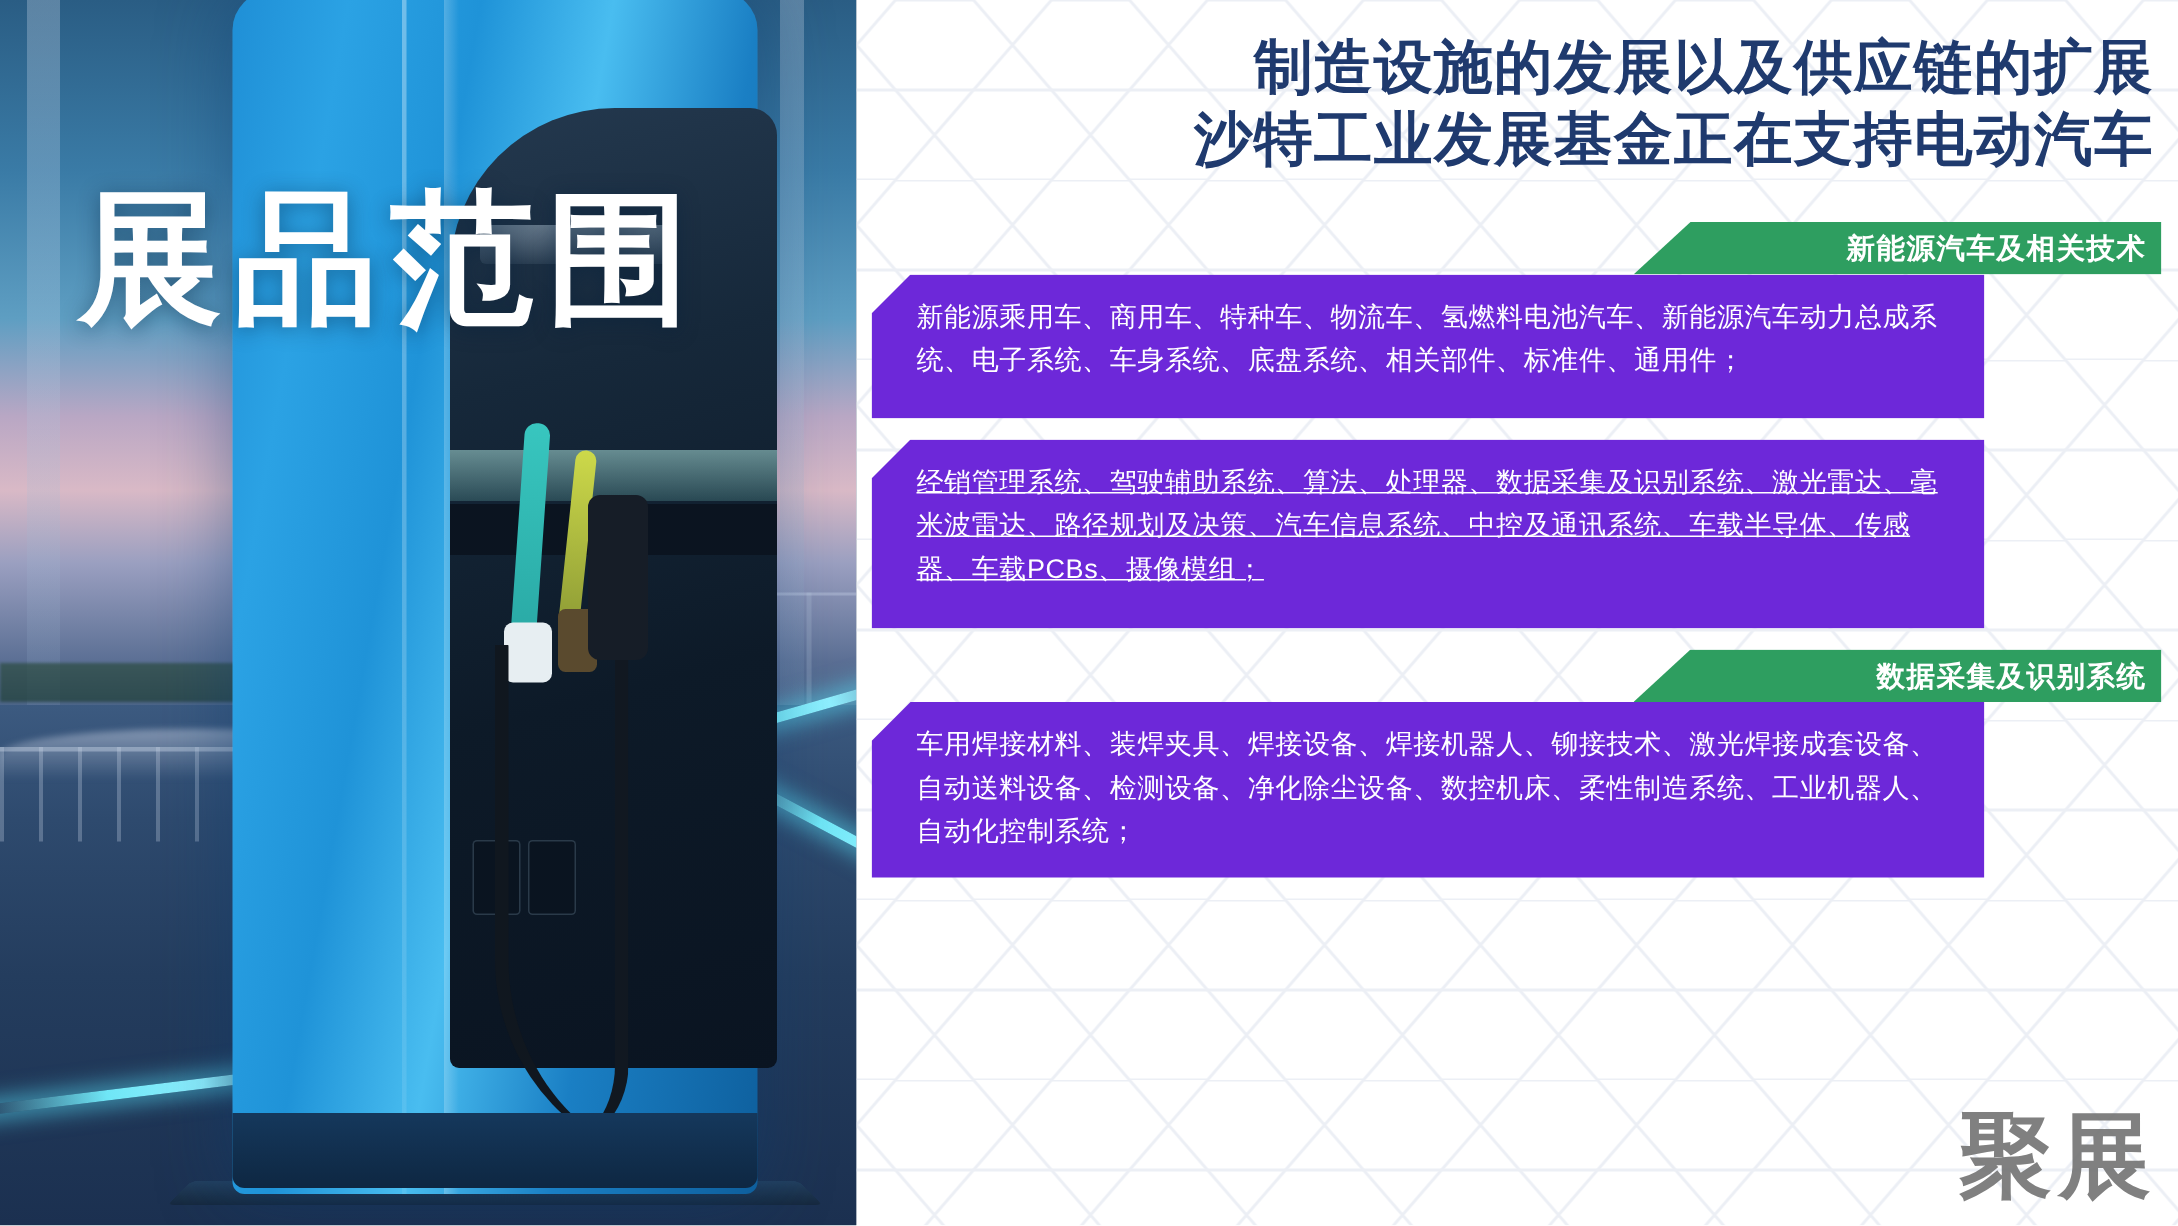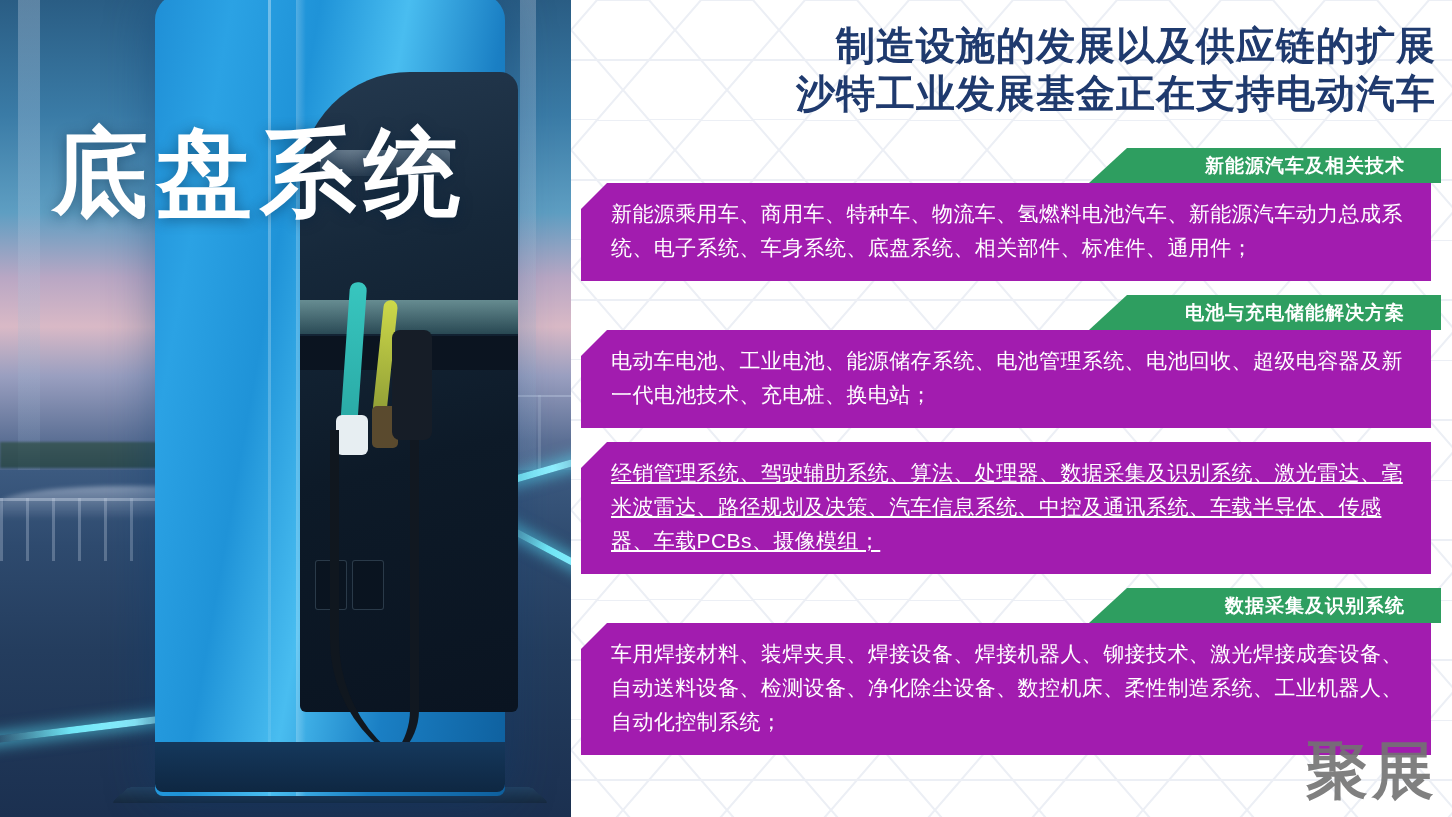--- a/index.html
+++ b/index.html
@@ -94,31 +94,31 @@
   .main-title{position:absolute;left:0;top:22px;width:881px;
     text-align:right;padding-right:16px;box-sizing:border-box;
     color:#1f3a6e;font-size:39px;font-weight:700;line-height:1.22;letter-spacing:1px;}
   .main-title span{display:block;}
 
   .sections{position:absolute;left:10px;top:148px;width:860px;}
   .section{position:relative;margin-bottom:14px;}
   .band{position:relative;height:35px;margin-left:auto;margin-right:0;background:#2e9e60;
     color:#ffffff;font-size:19px;font-weight:700;letter-spacing:1px;
     display:flex;align-items:center;justify-content:flex-end;
-    padding-right:36px;box-sizing:border-box;
+    padding-right:10px;box-sizing:border-box;
     clip-path:polygon(38px 0, 100% 0, 100% 100%, 0 100%);}
   .band.w1{width:352px;}
   .band.w2{width:352px;}
   .band.w3{width:392px;}
   .band.w4{width:352px;}
   .bandrow{display:flex;justify-content:flex-end;}
-  .body{position:relative;background:#a21caf;color:#ffffff;
-    font-size:21px;line-height:1.62;letter-spacing:.4px;
+  .body{position:relative;background:#6d28d9;color:#ffffff;
+    font-size:18px;line-height:1.62;letter-spacing:.4px;
     padding:14px 20px 16px 30px;box-sizing:border-box;
-    width:850px;
+    width:742px;
     clip-path:polygon(26px 0, 100% 0, 100% 100%, 0 100%, 0 26px);}
   .body.h1{min-height:96px;}
   .body.h2{min-height:96px;}
   .body.h3{min-height:126px;text-decoration:underline;}
   .body.h4{min-height:96px;}
 
   .watermark{position:absolute;right:14px;bottom:4px;
     font-size:62px;font-weight:700;color:#737373;letter-spacing:4px;
     opacity:.9;white-space:nowrap;pointer-events:none;}
 </style>
@@ -153,21 +153,21 @@
     <div class="slot s2"></div>
     <div class="nozzle nz-teal"></div>
     <div class="nozzle nz-teal-head"></div>
     <div class="nozzle nz-yellow"></div>
     <div class="nozzle nz-yellow-head"></div>
     <div class="nozzle nz-black"></div>
     <div class="cable"></div>
     <div class="cable2"></div>
     <div class="charger-base"></div>
 
-    <div class="hero-title">底盘系统</div>
+    <div class="hero-title">展品范围</div>
   </div>
 
   <div class="right">
 
     <div class="hexes">
       <svg width="881" height="817" viewBox="0 0 881 817" xmlns="http://www.w3.org/2000/svg">
         <defs>
           <pattern id="hexp" width="104" height="120" patternUnits="userSpaceOnUse">
             <path d="M26 0 L78 0 L104 30 L78 60 L26 60 L0 30 Z" fill="none" stroke="#eceff5" stroke-width="2"></path>
             <path d="M78 60 L130 60 L156 90 L130 120 L78 120 L52 90 Z" fill="none" stroke="#eceff5" stroke-width="2"></path>
@@ -185,26 +185,20 @@
 
     <div class="sections">
 
       <div class="section">
         <div class="bandrow">
           <div class="band w1">新能源汽车及相关技术</div>
         </div>
         <div class="body h1">新能源乘用车、商用车、特种车、物流车、氢燃料电池汽车、新能源汽车动力总成系统、电子系统、车身系统、底盘系统、相关部件、标准件、通用件；</div>
       </div>
 
-      <div class="section">
-        <div class="bandrow">
-          <div class="band w2">电池与充电储能解决方案</div>
-        </div>
-        <div class="body h2">电动车电池、工业电池、能源储存系统、电池管理系统、电池回收、超级电容器及新一代电池技术、充电桩、换电站；</div>
-      </div>
 
       <div class="section">
         <div class="body h3">经销管理系统、驾驶辅助系统、算法、处理器、数据采集及识别系统、激光雷达、毫米波雷达、路径规划及决策、汽车信息系统、中控及通讯系统、车载半导体、传感器、车载PCBs、摄像模组；</div>
       </div>
 
       <div class="section">
         <div class="bandrow">
           <div class="band w4">数据采集及识别系统</div>
         </div>
         <div class="body h4">车用焊接材料、装焊夹具、焊接设备、焊接机器人、铆接技术、激光焊接成套设备、自动送料设备、检测设备、净化除尘设备、数控机床、柔性制造系统、工业机器人、自动化控制系统；</div>

